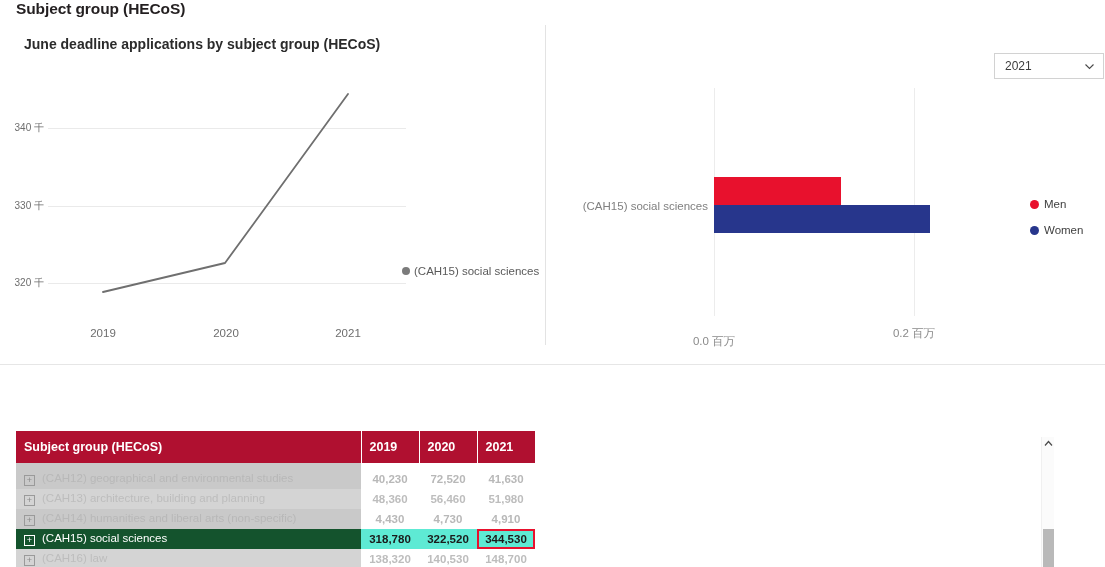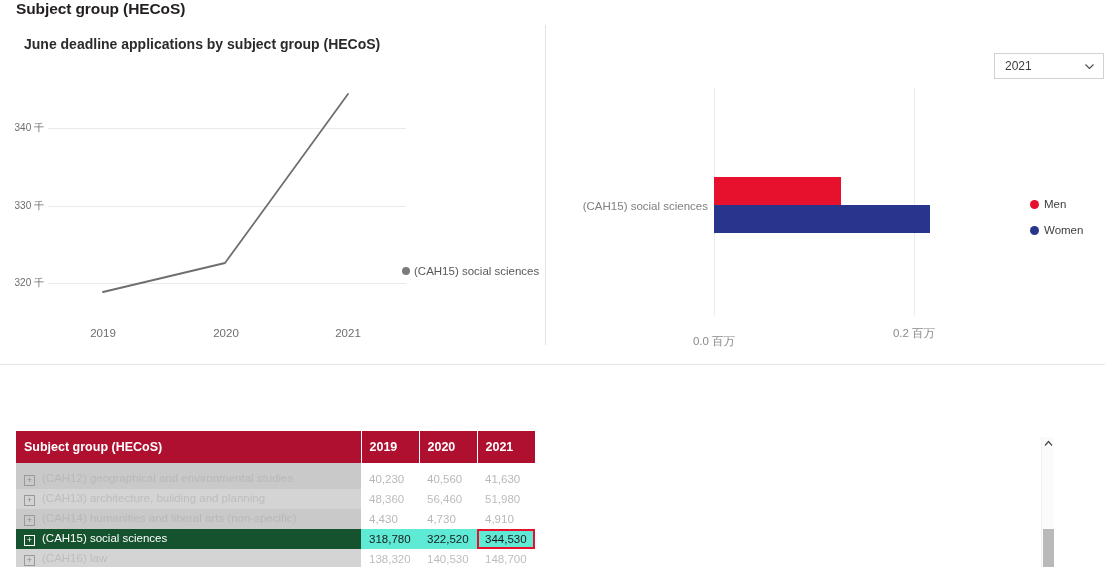--- a/index.html
+++ b/index.html
@@ -95,21 +95,21 @@
     background: #b01030; color: #ffffff; font-size: 12.5px; font-weight: bold;
     text-align: left; padding: 6px 8px; height: 32px; vertical-align: middle;
     border-right: 1px solid #ffffff;
   }
   .tbl th.num { text-align: left; width: 58px; }
   .tbl th.first { width: 345px; }
   .tbl td {
     font-size: 11.5px; padding: 3px 8px; height: 20px; vertical-align: middle;
     white-space: nowrap; overflow: hidden;
   }
-  .tbl td.num { text-align: left; }
+  .tbl td.num { text-align: center; font-weight: bold; }
   tr.rowA td { background: #c9c9c9; color: #b8b8b8; }
   tr.rowB td { background: #d4d4d4; color: #bdbdbd; }
   tr.rowSel td { background: #14532d; color: #ffffff; }
   tr.rowSel td.num { color: #1a1a1a; background: #5eead4; }
   tr.rowA td.num, tr.rowB td.num { background: #ffffff; }
   .expander {
     display: inline-block; width: 11px; height: 11px; line-height: 9px;
     border: 1px solid #9a9a9a; text-align: center; font-size: 9px;
     margin-right: 7px; vertical-align: -1px; color: #8c8c8c; background: transparent;
   }
@@ -223,21 +223,21 @@
           <td class="num" style="height:6px;padding:0 8px;"></td>
           <td class="num" style="height:6px;padding:0 8px;"></td>
           <td class="num" style="height:6px;padding:0 8px;"></td>
         </tr>
 
         <tr class="rowA">
           <td>
             <span class="expander">+</span><span>(CAH12) geographical and environmental studies</span>
           </td>
           <td class="num">40,230</td>
-          <td class="num">40,560</td>
+          <td class="num">72,520</td>
           <td class="num">41,630</td>
         </tr>
 
         <tr class="rowB">
           <td>
             <span class="expander">+</span><span>(CAH13) architecture, building and planning</span>
           </td>
           <td class="num">48,360</td>
           <td class="num">56,460</td>
           <td class="num">51,980</td>

